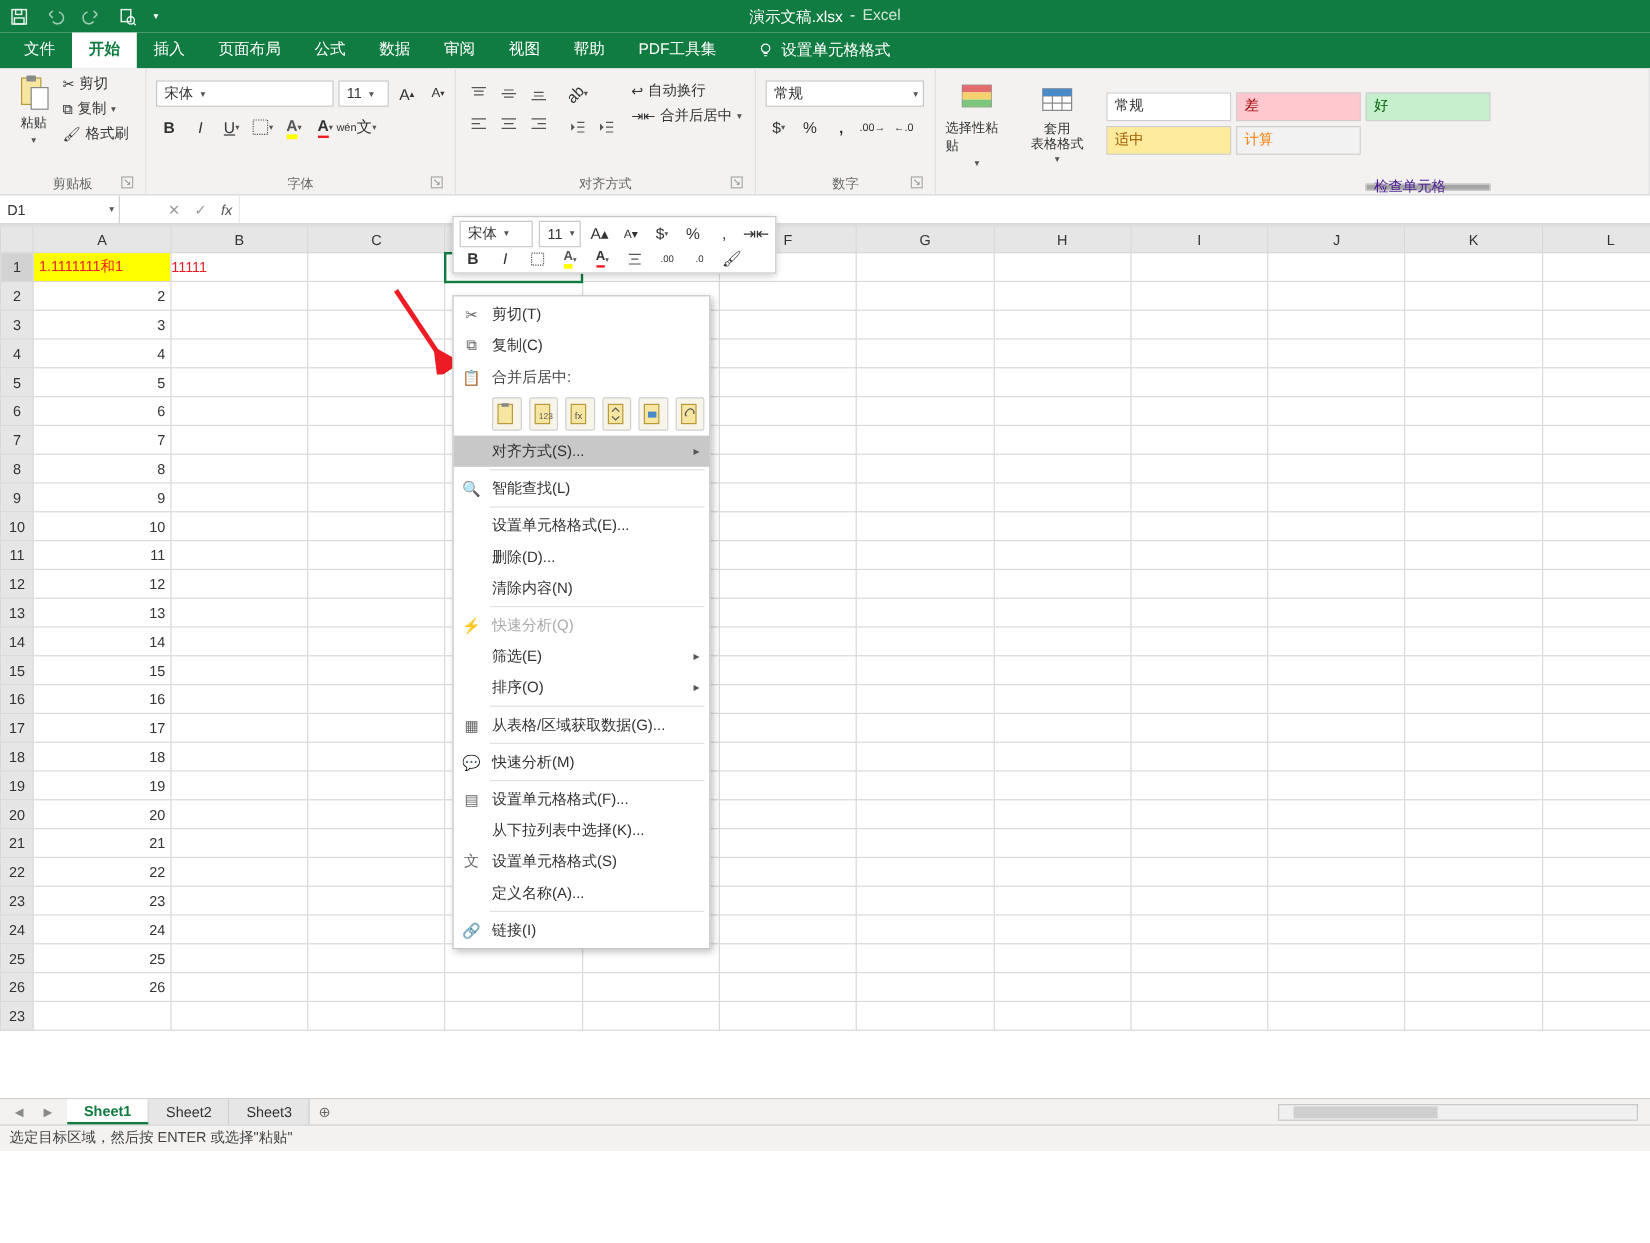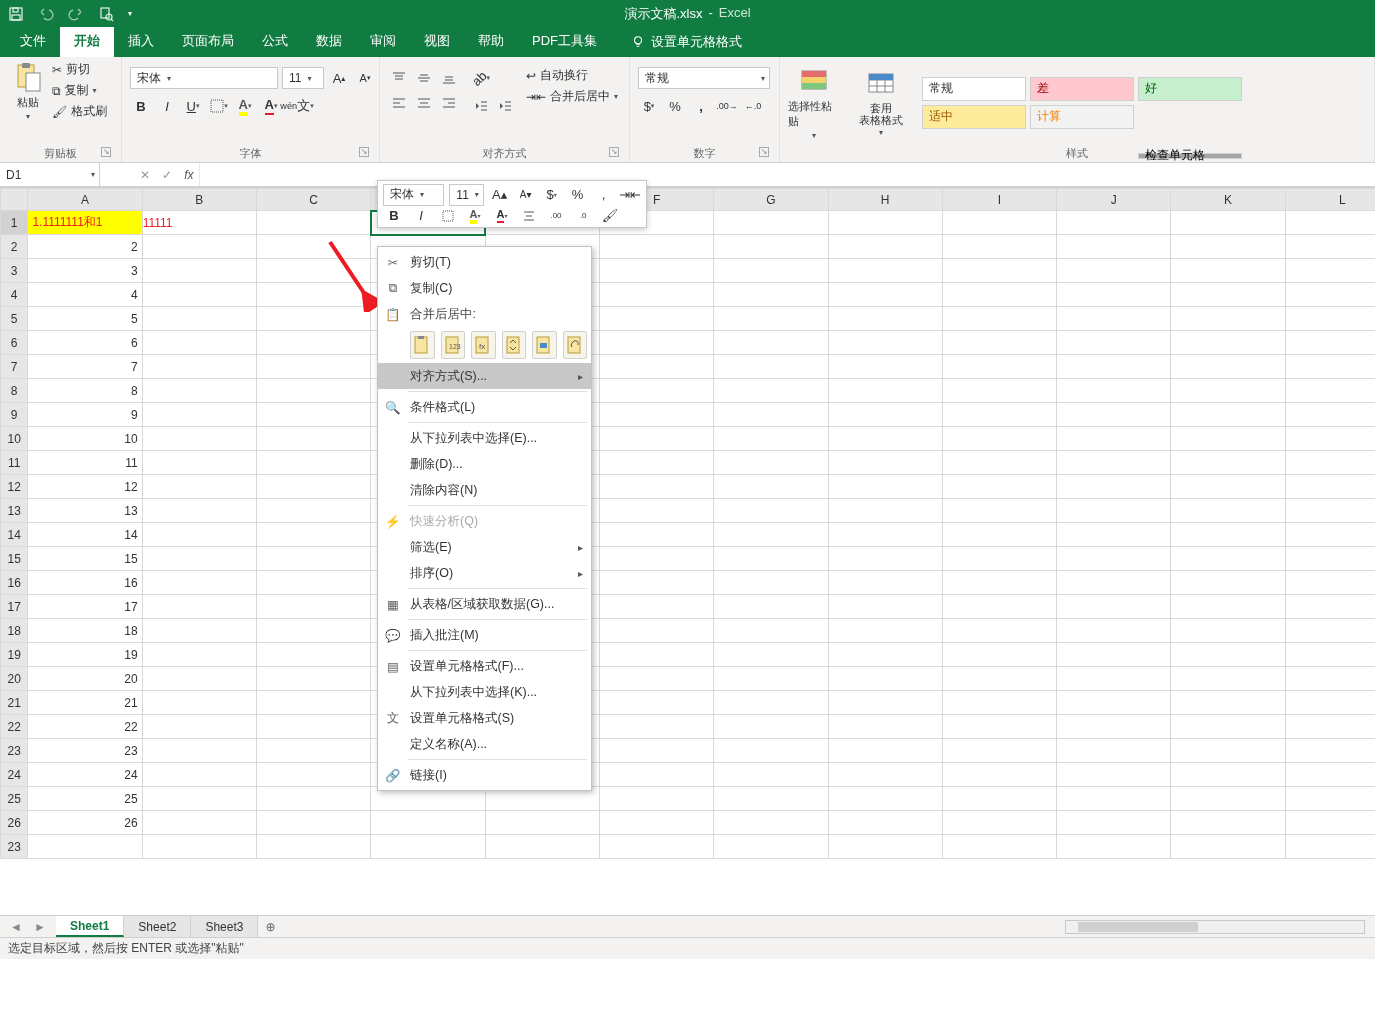--- a/index.html
+++ b/index.html
@@ -49,21 +49,21 @@
   .num-row { display: flex; gap: 4px; }
 
   .styles-body { display: flex; align-items: center; gap: 10px; }
   .style-grid { display: grid; grid-template-columns: repeat(3, 104px); grid-template-rows: repeat(2, 24px); gap: 4px; }
   .swatch { border: 1px solid #d0d0d0; padding: 2px 6px; font-size: 12px; display: flex; align-items: center; }
   .sw-normal { background: #fff; }
   .sw-bad { background: #ffc7ce; color: #9c0006; }
   .sw-good { background: #c6efce; color: #006100; }
   .sw-neutral { background: #ffeb9c; color: #9c5700; }
   .sw-calc { background: #f2f2f2; color: #fa7d00; }
-  .sw-check { background: #a5a5a5; color: #000000; margin-top: 48px; }
+  .sw-check { background: #a5a5a5; color: #4c1d95; margin-top: 48px; }
 
   
   .fbar { height: 24px; border-bottom: 1px solid #d0d0d0; display: flex; align-items: center; font-size: 12px; background: #fff; }
   .namebox { width: 100px; height: 100%; border-right: 1px solid #d0d0d0; display: flex; align-items: center; padding: 0 4px 0 6px; justify-content: space-between; }
   .fbtns { display: flex; align-items: center; gap: 12px; padding: 0 6px 0 40px; color: #999; }
   .fx { font-style: italic; color: #555; }
 
   
   .grid-wrap { position: relative; height: 728px; border-top: 1px solid #d0d0d0; overflow: hidden; }
   table.sheet { border-collapse: collapse; table-layout: fixed; width: 1400px; }
@@ -391,21 +391,20 @@
         <div class="style-grid">
           <div class="swatch sw-normal">常规</div>
           <div class="swatch sw-bad">差</div>
           <div class="swatch sw-good">好</div>
           <div class="swatch sw-neutral">适中</div>
           <div class="swatch sw-calc">计算</div>
           <div class="swatch sw-check">检查单元格</div>
         </div>
       </div>
     </div>
-    <div class="group-label"><span>样式</span></div>
   </div>
 
 </div>
 
 <div class="fbar">
   <div class="namebox">
       <span>D1</span>
       <span class="caret">▾</span>
     </div>
   <div class="fbtns">
@@ -963,25 +962,25 @@
         </svg>
       </div>
   </div>
   <div class="item hover">
       <span>对齐方式(S)...</span>
       <span class="sub">▸</span>
     </div>
   <div class="sep"></div>
   <div class="item">
       <span class="ico">🔍</span>
-      <span>条件格式(L)</span>
+      <span>智能查找(L)</span>
     </div>
   <div class="sep"></div>
   <div class="item">
-      <span>从下拉列表中选择(E)...</span>
+      <span>设置单元格格式(E)...</span>
     </div>
   <div class="item">
       <span>删除(D)...</span>
     </div>
   <div class="item">
       <span>清除内容(N)</span>
     </div>
   <div class="sep"></div>
   <div class="item disabled">
       <span class="ico">⚡</span>
@@ -996,21 +995,21 @@
       <span class="sub">▸</span>
     </div>
   <div class="sep"></div>
   <div class="item">
       <span class="ico">▦</span>
       <span>从表格/区域获取数据(G)...</span>
     </div>
   <div class="sep"></div>
   <div class="item">
       <span class="ico">💬</span>
-      <span>插入批注(M)</span>
+      <span>快速分析(M)</span>
     </div>
   <div class="sep"></div>
   <div class="item">
       <span class="ico">▤</span>
       <span>设置单元格格式(F)...</span>
     </div>
   <div class="item">
       <span>从下拉列表中选择(K)...</span>
     </div>
   <div class="item">

